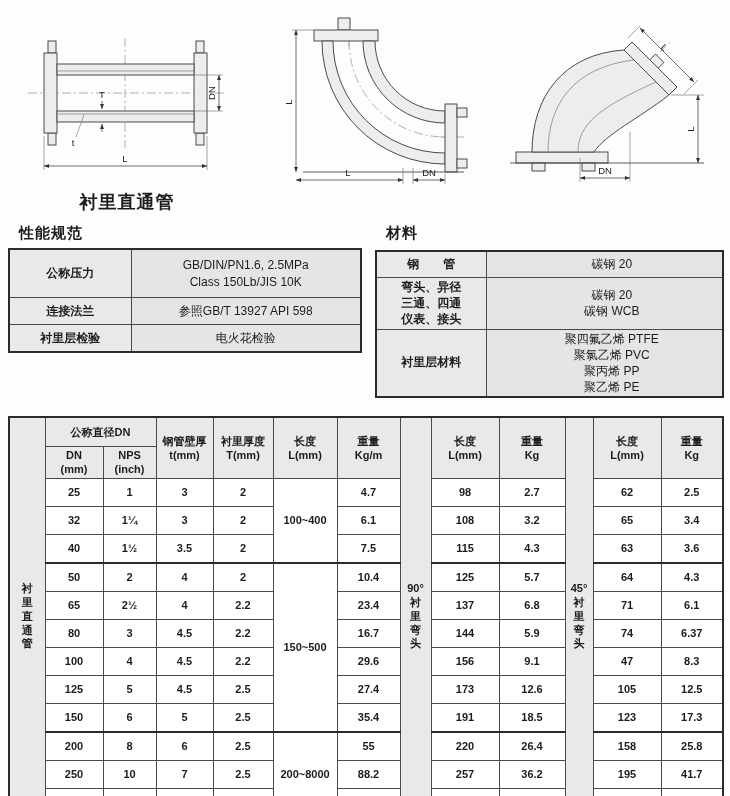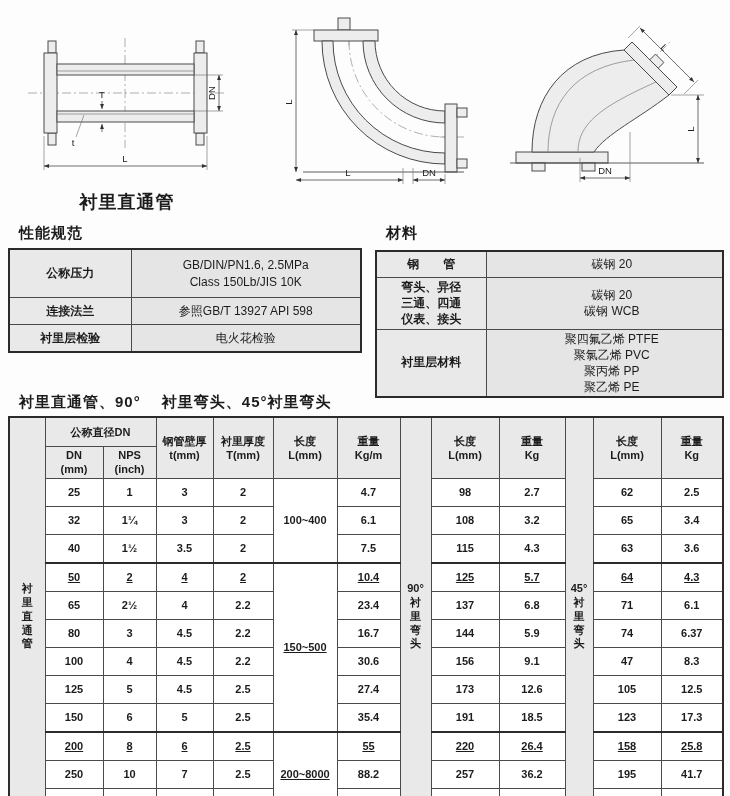--- a/index.html
+++ b/index.html
@@ -15,21 +15,21 @@
   table.info td.val{background:#e5e5e5;font-weight:400;}
   .pre{white-space:pre-line;line-height:1.35;}
   #specTable td.val{text-align:center;}
   #matTable td.val{text-align:center;padding-left:16px;}
   
   table.bt{border-collapse:collapse;table-layout:fixed;border:2px solid #2b2b2b;width:714px;}
   table.bt td{border:1px solid #4a4a4a;text-align:center;vertical-align:middle;
               font-size:11px;font-weight:600;background:#fff;height:25px;}
   table.bt td.hd{background:#e9e9e9;font-weight:700;line-height:1.3;}
   table.bt td.side{background:#e9e9e9;font-weight:700;line-height:1.25;font-size:11px;}
-  table.bt tr.grp td{border-top:2px solid #2b2b2b;text-decoration:underline;}
+  table.bt tr.grp td{border-top:2px solid #2b2b2b;}
   
   .pp{fill:#ededed;stroke:#4a4a4a;stroke-width:1;}
   .ln{fill:none;stroke:#7a7a7a;stroke-width:0.7;}
   .cl{fill:none;stroke:#9a9a9a;stroke-width:0.8;stroke-dasharray:9 3 2 3;}
   .dim{stroke:#4a4a4a;stroke-width:0.8;fill:none;}
   .ext{stroke:#6a6a6a;stroke-width:0.6;fill:none;}
   .base{stroke:#4a4a4a;stroke-width:0.9;}
   .dtx{font-family:"Liberation Sans","DejaVu Sans",sans-serif;font-size:9.5px;fill:#222;}
 </style>
 </head>
@@ -186,21 +186,20 @@
     <tr>
       <td class="lab" style="height:52px">衬里层材料</td>
       <td class="val pre">聚四氟乙烯 PTFE
 聚氯乙烯 PVC
 聚丙烯 PP
 聚乙烯 PE</td>
     </tr>
   </tbody>
     </table>
 
-  <div class="sec-title" style="left:8px;top:393px">衬里直通管、90°　 衬里弯头、45°衬里弯头</div>
 
   <table class="bt abs" style="left:8px;top:416px">
     <colgroup>
       <col style="width:36px">
         <col style="width:58px">
         <col style="width:53px">
         <col style="width:57px">
       <col style="width:60px">
         <col style="width:64px">
         <col style="width:63px">
@@ -319,21 +318,21 @@
       <td>144</td>
       <td>5.9</td>
       <td>74</td>
       <td>6.37</td>
     </tr>
     <tr>
       <td>100</td>
       <td>4</td>
       <td>4.5</td>
       <td>2.2</td>
-      <td>30.6</td>
+      <td>29.6</td>
       <td>156</td>
       <td>9.1</td>
       <td>47</td>
       <td>8.3</td>
     </tr>
     <tr>
       <td>125</td>
       <td>5</td>
       <td>4.5</td>
       <td>2.5</td>

